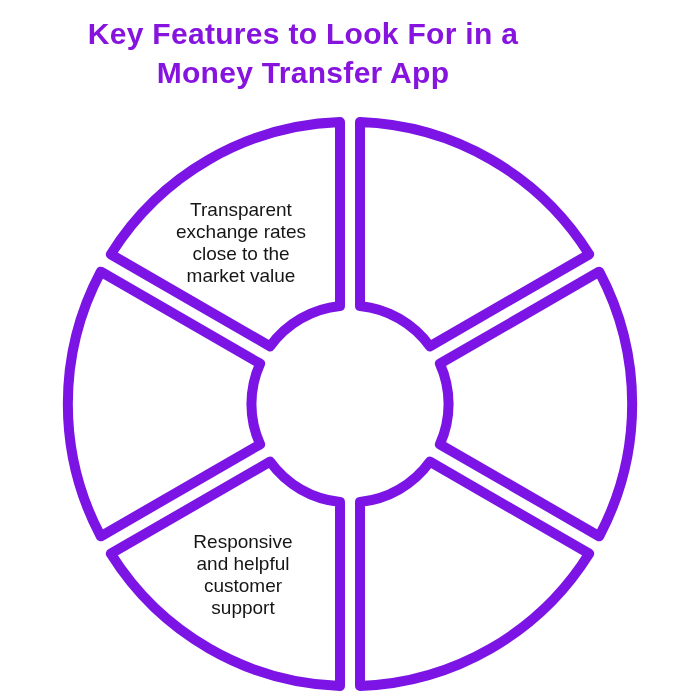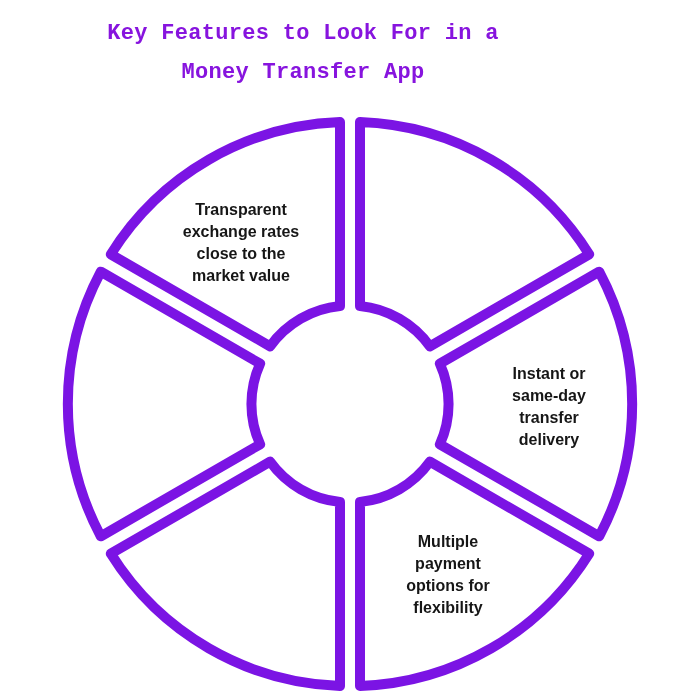--- a/index.html
+++ b/index.html
@@ -16,48 +16,47 @@
     height: 700px;
     overflow: hidden;
   }
   .title {
     position: absolute;
     top: 14px;
     left: 0;
     width: 606px;
     margin: 0;
     text-align: center;
-    font-size: 22px;
+    font-size: 30px;
     line-height: 39px;
     font-weight: bold;
     letter-spacing: 0.3px;
     color: var(--title-text, #8714DE);
     white-space: pre-line;
-    font-family: Liberation Mono, monospace;
   }
   .wheel-svg {
     position: absolute;
     left: 0;
     top: 0;
     width: 700px;
     height: 700px;
   }
   .wheel-svg path {
     fill: var(--segment-fill, #ffffff);
     stroke: var(--wheel-stroke, #7B14E4);
     stroke-width: 10;
     stroke-linejoin: round;
   }
   .seg-label {
     position: absolute;
     transform: translate(-50%, -50%);
     text-align: center;
-    font-size: 16px;
+    font-size: 19px;
     line-height: 22px;
-    font-weight: bold;
+    font-weight: normal;
     color: var(--label-text, #161616);
     white-space: pre-line;
   }
   .pos-top-left     { left: 241px; top: 243px; }
   .pos-top-right    { left: 455px; top: 244px; }
   .pos-right        { left: 549px; top: 407px; }
   .pos-bottom-right { left: 448px; top: 575px; }
   .pos-bottom-left  { left: 243px; top: 575px; }
   .pos-left         { left: 151px; top: 404px; }
 </style>
@@ -77,25 +76,21 @@
     <path d="M270.1 461.7 L110.8 553.7 A282 282 0 0 0 340 686 L340 502 A98 98 0 0 1 270.1 461.7 Z" stroke="#7B14E4"></path>
     <path d="M260.1 363.7 L100.8 271.7 A282 282 0 0 0 100.8 536.3 L260.1 444.3 A98 98 0 0 1 260.1 363.7 Z" stroke="#7B14E4"></path>
   </svg>
 
   <div class="seg-label pos-top-left">Transparent
 exchange rates
 close to the
 market value</div>
 
 
-  <div class="seg-label pos-right">Instant or
-same-day
-transfer
-delivery</div>
 
-  <div class="seg-label pos-bottom-right">Multiple
-payment
-options for
-flexibility</div>
 
+  <div class="seg-label pos-bottom-left">Responsive
+and helpful
+customer
+support</div>
 
 
 </div>
 
 </body></html>

